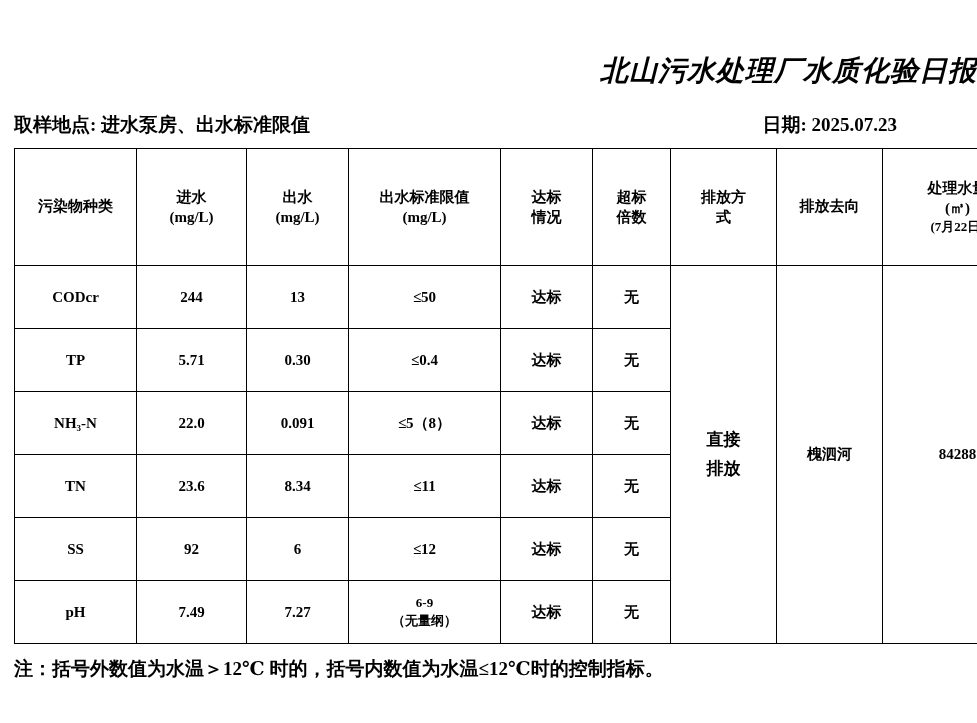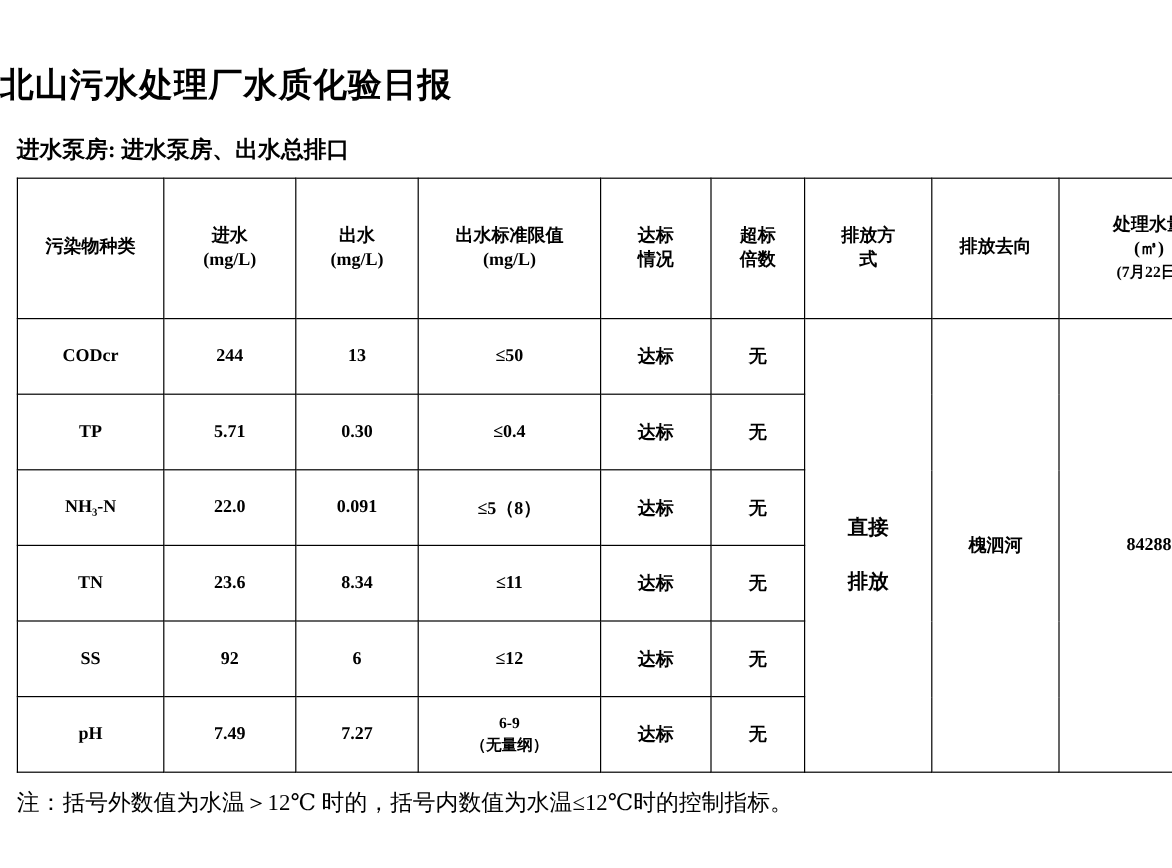--- a/index.html
+++ b/index.html
@@ -15,27 +15,28 @@
     position: relative;
     overflow: hidden;
   }
   .page {
     width: 977px;
     height: 723px;
     position: relative;
     box-sizing: border-box;
   }
   .doc-title {
-    text-align: left;
+    text-align: right;
     font-size: 28px;
     font-weight: bold;
     letter-spacing: 1px;
     margin-top: 52px;
     margin-bottom: 0;
     font-family: "Liberation Serif", "DejaVu Serif", serif;
+    font-style: italic;
   }
   .meta-row {
     display: flex;
     justify-content: space-between;
     align-items: flex-end;
     margin: 22px 22px 10px 14px;
     font-size: 19px;
     font-weight: bold;
   }
   .meta-left {
@@ -73,43 +74,43 @@
     line-height: 1.35;
   }
   .big-num {
     font-size: 30px;
     font-weight: bold;
   }
   .vert-label span {
     display: block;
     line-height: 1.7;
     font-size: 17px;
-    margin-top: 16px;
   }
   .mid-label {
     font-size: 17px;
   }
   .note {
     margin: 12px 4px 0 14px;
     font-size: 19px;
-    font-weight: normal;
+    font-weight: bold;
   }
   .small-line {
     font-size: 13px;
   }
 </style>
 </head>
 <body>
 
 <div class="page">
 
   <div class="doc-title">北山污水处理厂水质化验日报</div>
 
   <div class="meta-row">
-    <div class="meta-left">进水泵房: 进水泵房、出水总排口</div>
+    <div class="meta-left">取样地点: 进水泵房、出水标准限值</div>
+    <div class="meta-right">日期: 2025.07.23</div>
   </div>
 
   <table class="report">
     <colgroup>
       <col style="width:122px">
       <col style="width:110px">
       <col style="width:102px">
       <col style="width:152px">
       <col style="width:92px">
       <col style="width:78px">

